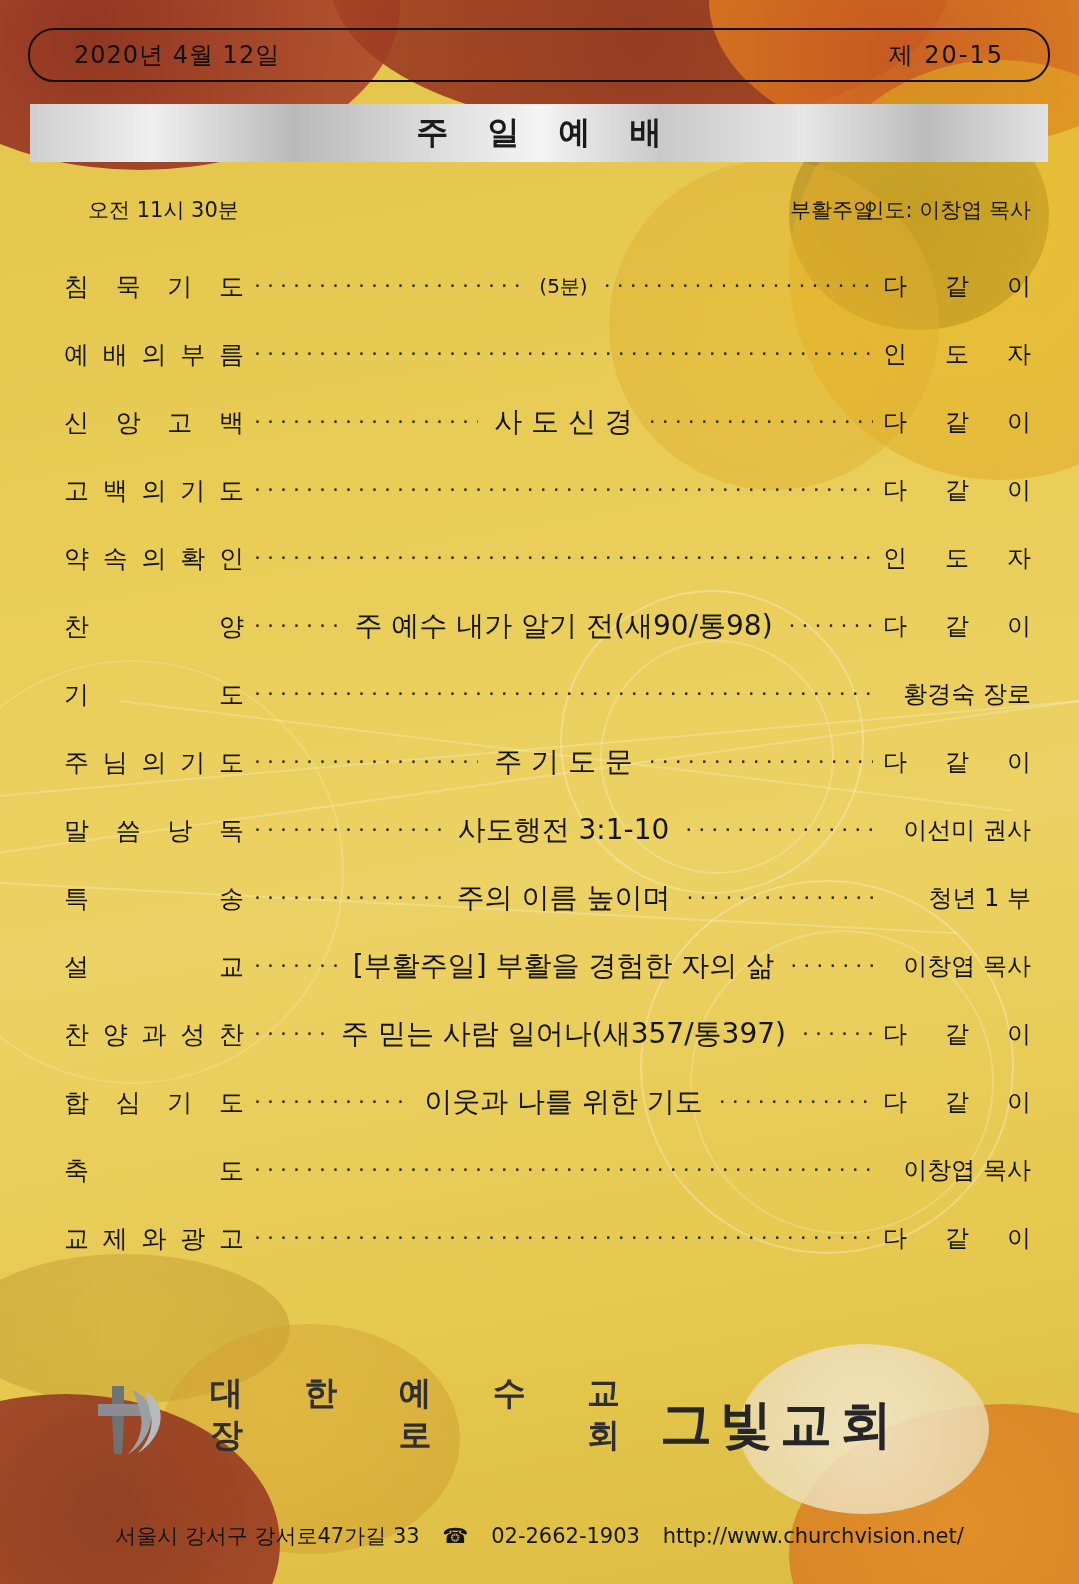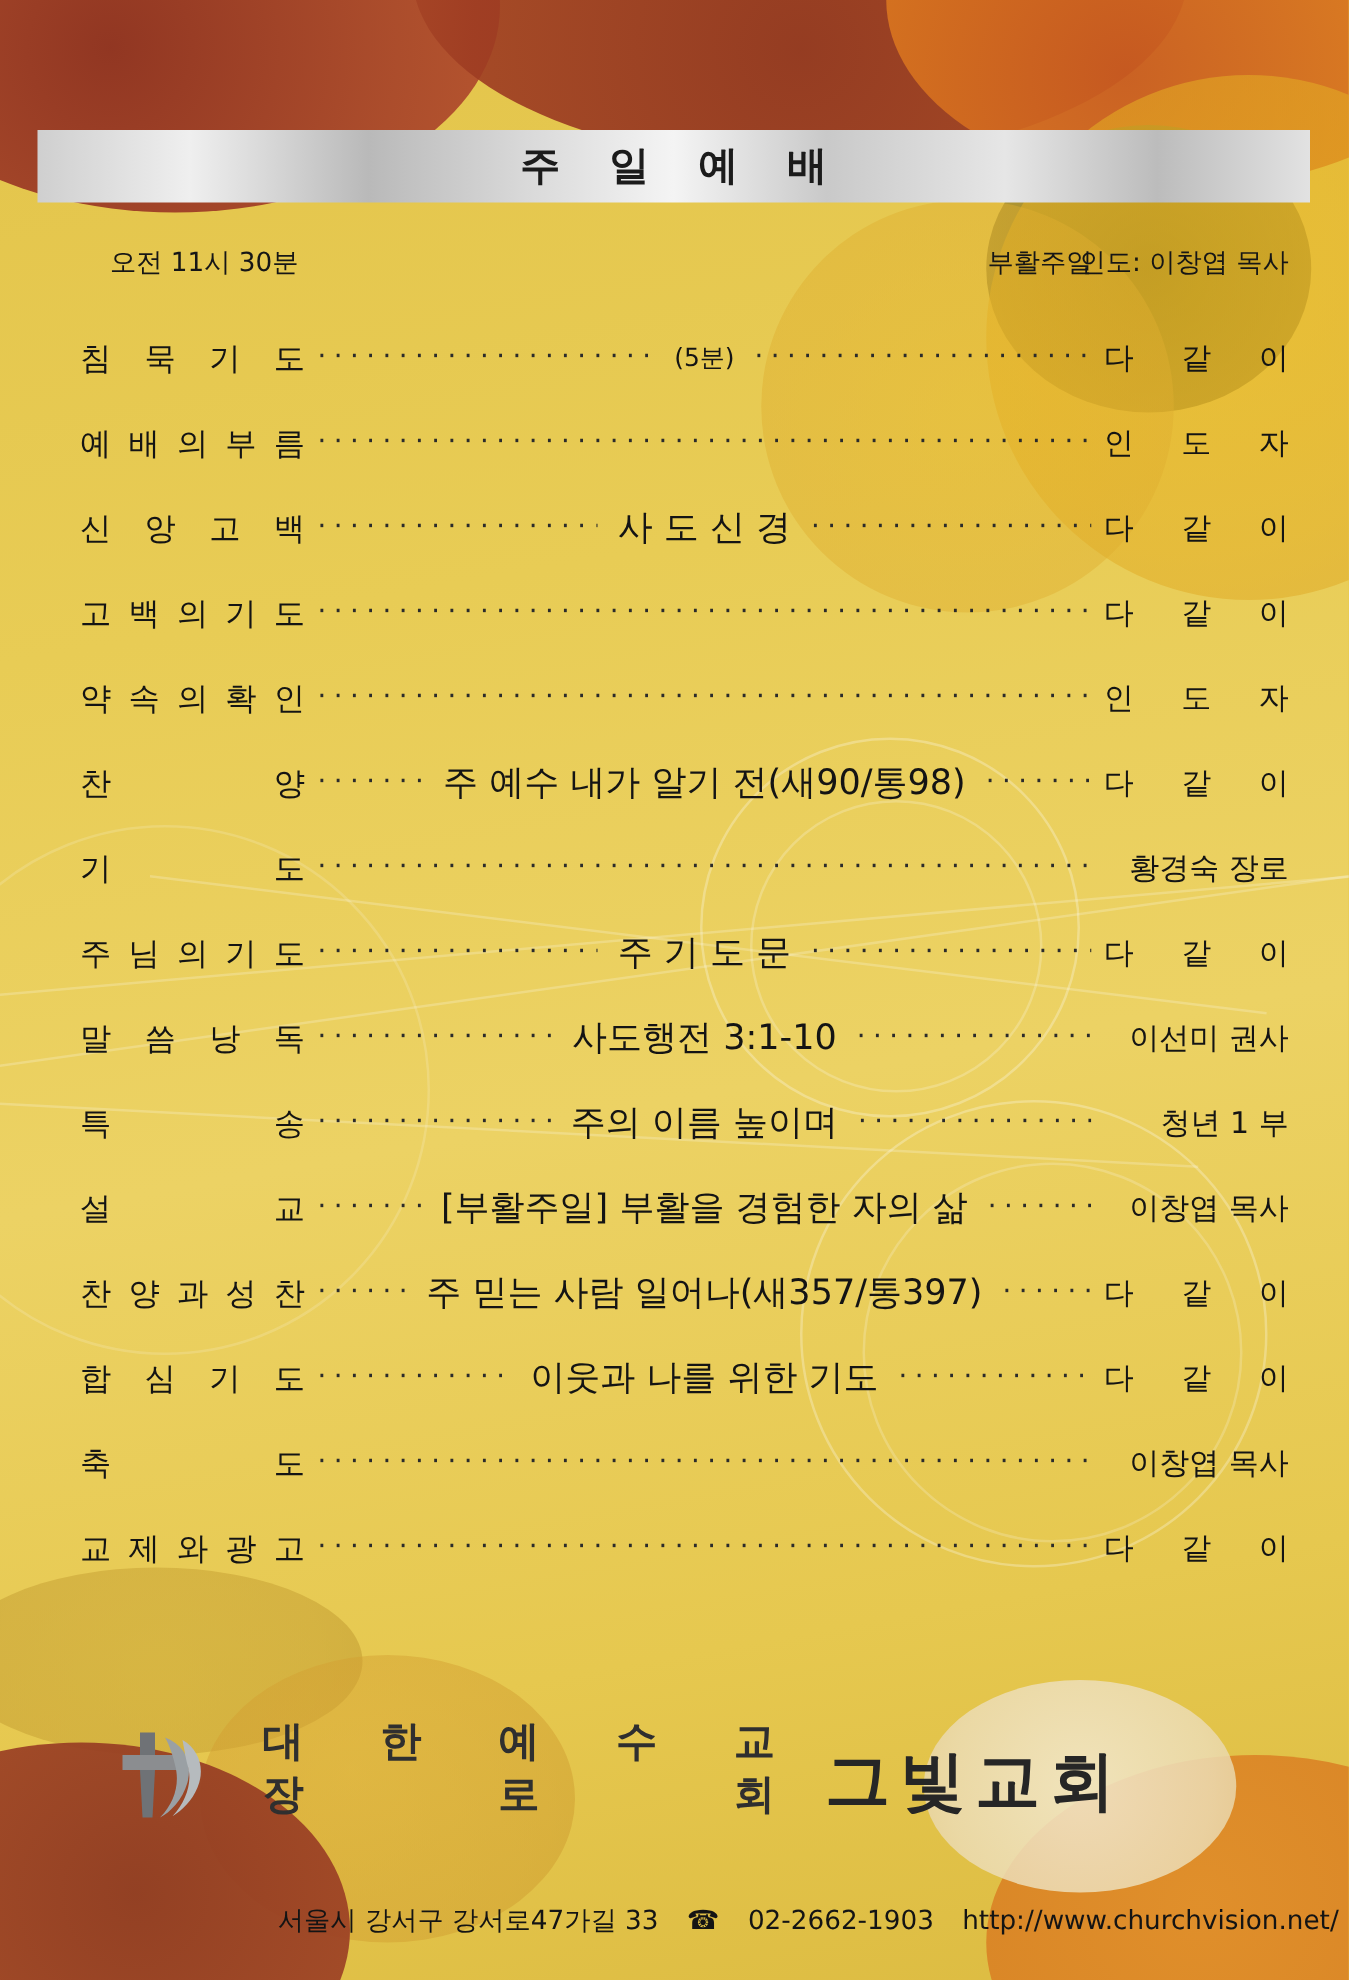--- a/index.html
+++ b/index.html
@@ -294,21 +294,21 @@
     font-size: 52px;
     font-weight: 700;
     color: #262626;
     letter-spacing: 8px;
   }
   .contact {
     position: absolute;
     left: 0;
     bottom: 34px;
     width: 1079px;
-    text-align: right;
+    text-align: center;
     font-size: 21px;
     color: #141414;
   }
   .contact span { margin: 0 8px; }
 </style>
 </head>
 <body>
 
 <div class="bg">
   <div class="bg-base"></div>
@@ -329,20 +329,24 @@
   <div class="ring r3"></div>
   <div class="ring r4"></div>
   <div class="line l1"></div>
   <div class="line l2"></div>
   <div class="line l3"></div>
   <div class="line l4"></div>
 </div>
 
 <div class="page">
 
+  <div class="header">
+    <div class="date">2020년 4월 12일</div>
+    <div class="issue">제 20-15</div>
+  </div>
 
   <div class="title-bar">
     <div class="title">주 일 예 배</div>
   </div>
 
   <div class="subheader">
     <div class="time">오전 11시 30분</div>
     <div class="occasion">부활주일</div>
     <div class="leader">인도: 이창엽 목사</div>
   </div>

